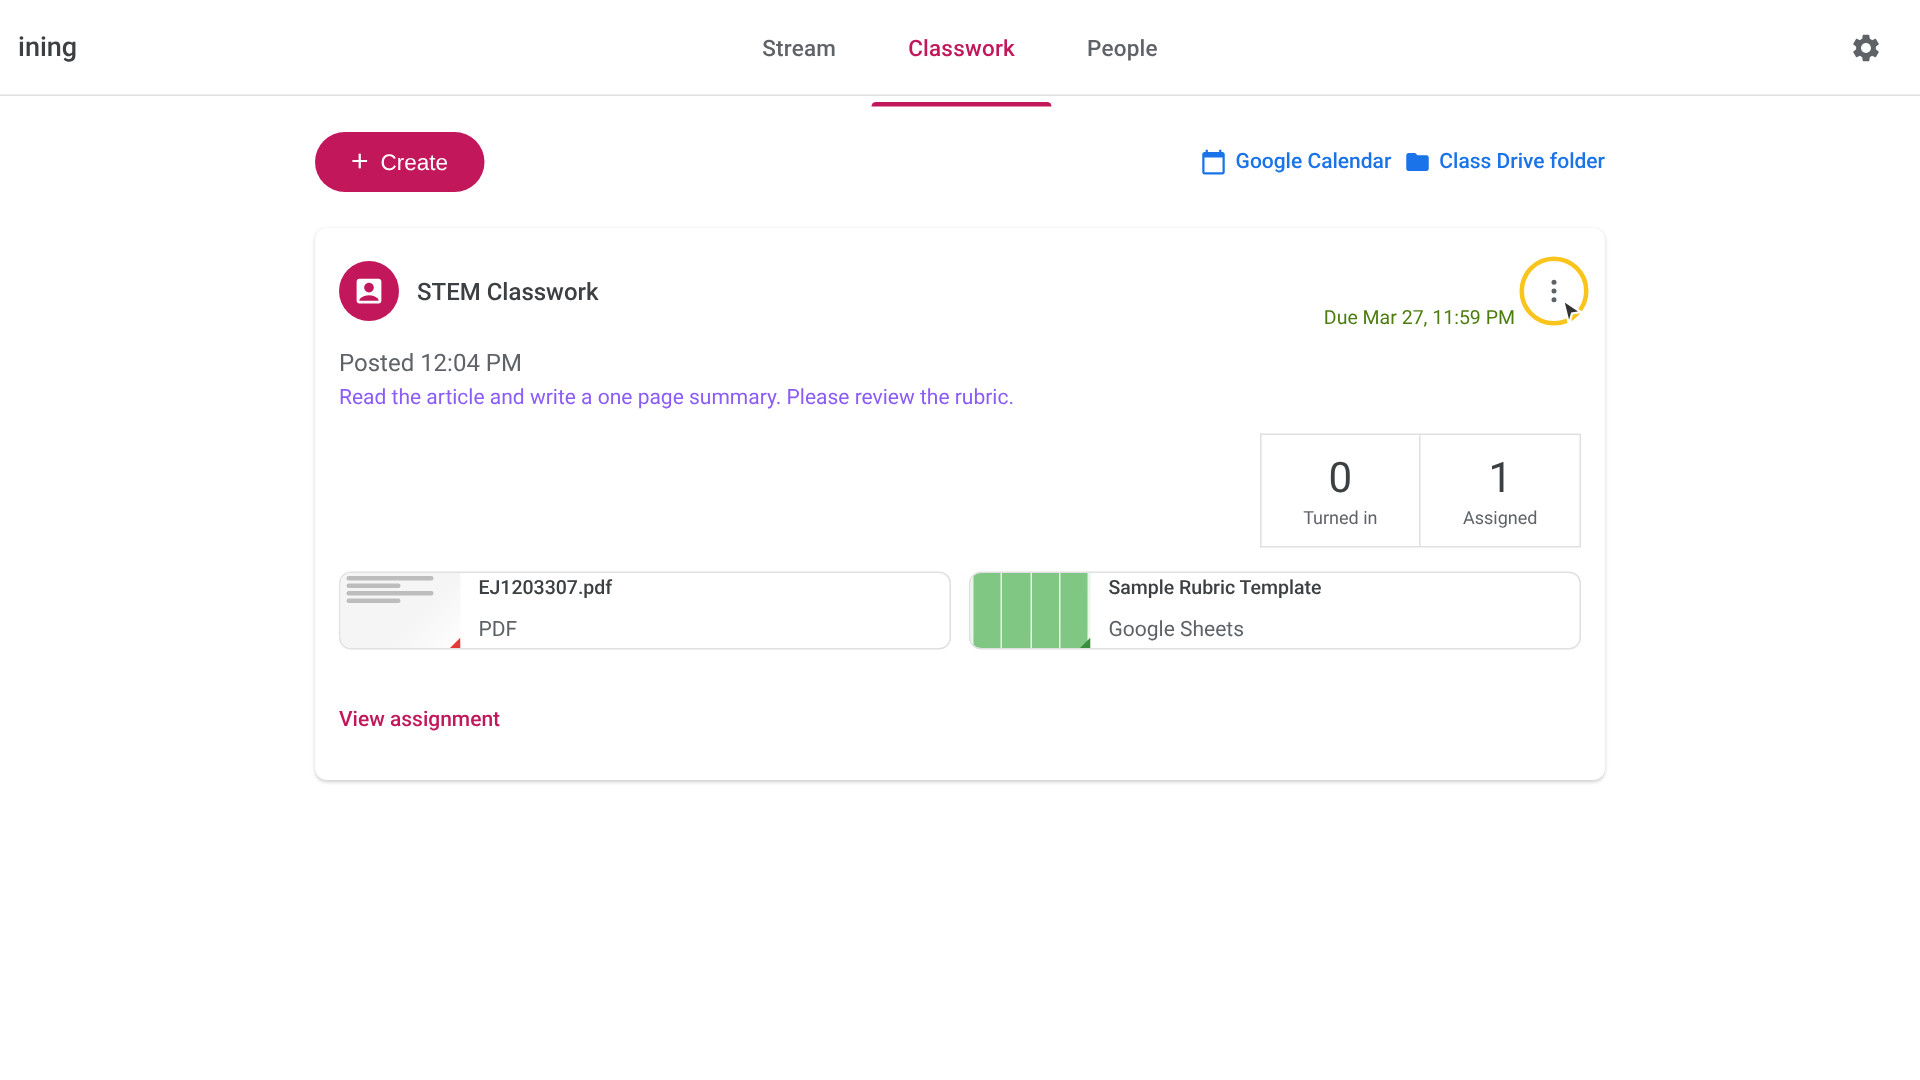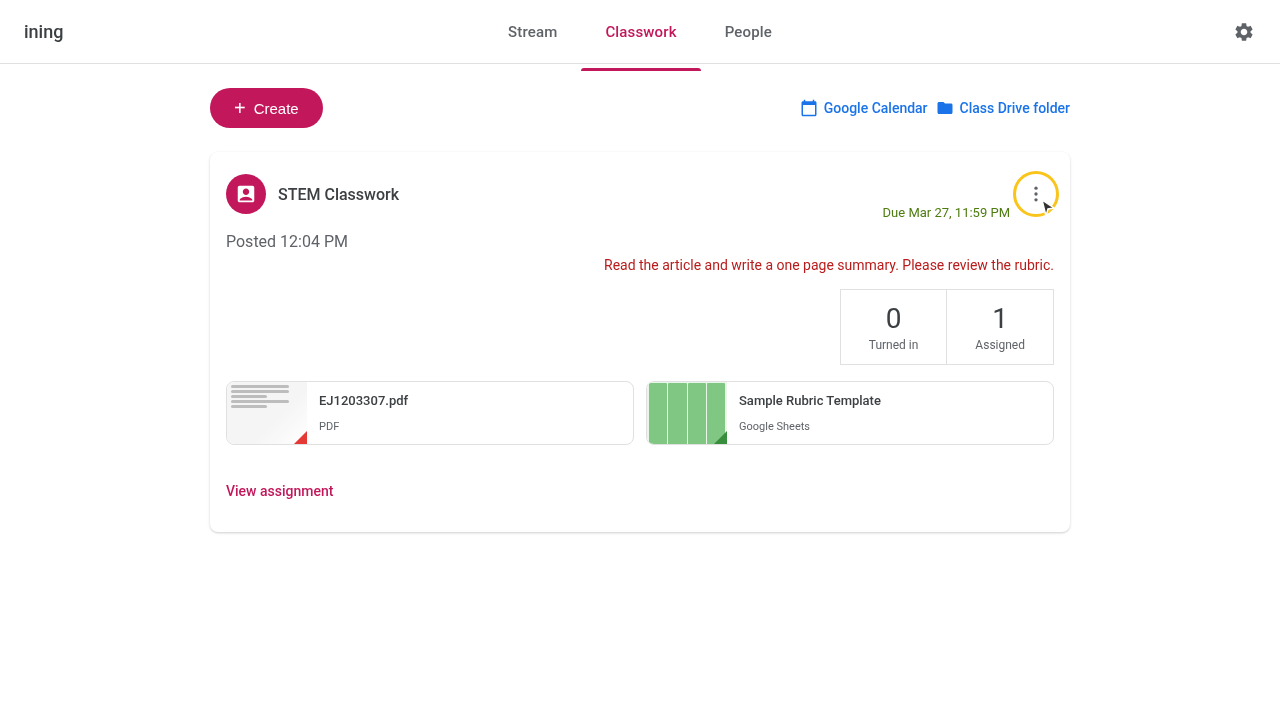--- a/index.html
+++ b/index.html
@@ -16,21 +16,21 @@
     .header {
       display: flex;
       align-items: center;
       justify-content: center;
       border-bottom: 1px solid #e0e0e0;
       height: 64px;
       position: relative;
     }
     .header-title {
       position: absolute;
-      left: 24px;
+      left: 12px;
       font-size: 18px;
       color: #3c4043;
       font-weight: 500;
     }
     .nav-tabs {
       display: flex;
       gap: 0;
     }
     .nav-tab {
       padding: 0 24px;
@@ -193,23 +193,22 @@
     .card-body {
       padding: 0 16px 8px 16px;
     }
     .posted-time {
       font-size: 16px;
       color: #5f6368;
       margin-bottom: 6px;
     }
     .assignment-desc {
       font-size: 14px;
-      color: #b91c1c;
+      color: #8b5cf6;
       margin-bottom: 16px;
-      text-align: right;
     }
 
     
     .stats-row {
       display: flex;
       justify-content: flex-end;
       margin-bottom: 16px;
       gap: 0;
     }
     .stat-box {
@@ -239,21 +238,21 @@
       margin-bottom: 16px;
     }
     .attachment {
       flex: 1;
       border: 1px solid #e0e0e0;
       border-radius: 8px;
       overflow: hidden;
       display: flex;
       align-items: center;
       cursor: pointer;
-      height: 64px;
+      height: 52px;
     }
     .attachment-thumb {
       width: 80px;
       height: 64px;
       background: #f1f3f4;
       flex-shrink: 0;
       display: flex;
       align-items: center;
       justify-content: center;
       overflow: hidden;
@@ -317,21 +316,21 @@
       padding: 8px 12px;
       display: flex;
       flex-direction: column;
     }
     .attachment-name {
       font-size: 13px;
       font-weight: 500;
       color: #3c4043;
     }
     .attachment-type {
-      font-size: 11px;
+      font-size: 14px;
       color: #5f6368;
       margin-top: 12px;
     }
 
     
     .view-assignment {
       padding: 12px 16px 32px 16px;
     }
     .view-link {
       color: #c2185b;

